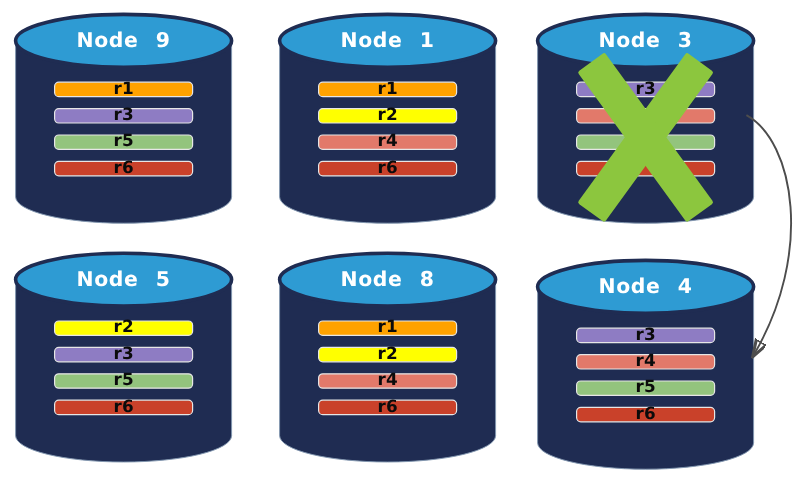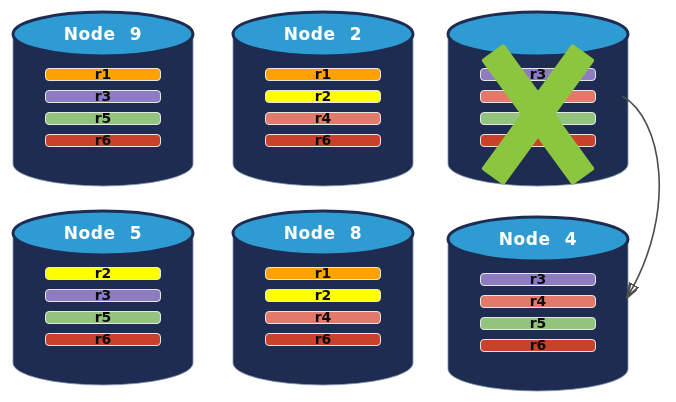--- a/index.html
+++ b/index.html
@@ -61,21 +61,21 @@
           <span class="bl">r6</span>
         </div>
     </div>
   </div>
 
   <div class="node n2">
     <svg class="cyl" viewBox="0 0 190 180">
       <path class="body" d="M5,25 L5,155 A90,22 0 0 0 185,155 L185,25 Z"></path>
       <ellipse class="top" cx="95" cy="25" rx="90" ry="22"></ellipse>
     </svg>
-    <div class="ntitle">Node 2</div>
+    <div class="ntitle">Node 1</div>
     <div class="bars">
       <div class="bar" style="background: rgb(255, 162, 0);">
           <span class="bl">r1</span>
         </div>
       <div class="bar" style="background: rgb(255, 255, 0);">
           <span class="bl">r2</span>
         </div>
       <div class="bar" style="background: rgb(226, 121, 106);">
           <span class="bl">r4</span>
         </div>
@@ -83,20 +83,21 @@
           <span class="bl">r6</span>
         </div>
     </div>
   </div>
 
   <div class="node n3">
     <svg class="cyl" viewBox="0 0 190 180">
       <path class="body" d="M5,25 L5,155 A90,22 0 0 0 185,155 L185,25 Z"></path>
       <ellipse class="top" cx="95" cy="25" rx="90" ry="22"></ellipse>
     </svg>
+    <div class="ntitle">Node 3</div>
     <div class="bars">
       <div class="bar" style="background: rgb(142, 124, 195);">
           <span class="bl">r3</span>
         </div>
       <div class="bar" style="background: rgb(226, 121, 106);">
           <span class="bl"></span>
         </div>
       <div class="bar" style="background: rgb(147, 196, 125);">
           <span class="bl"></span>
         </div>

